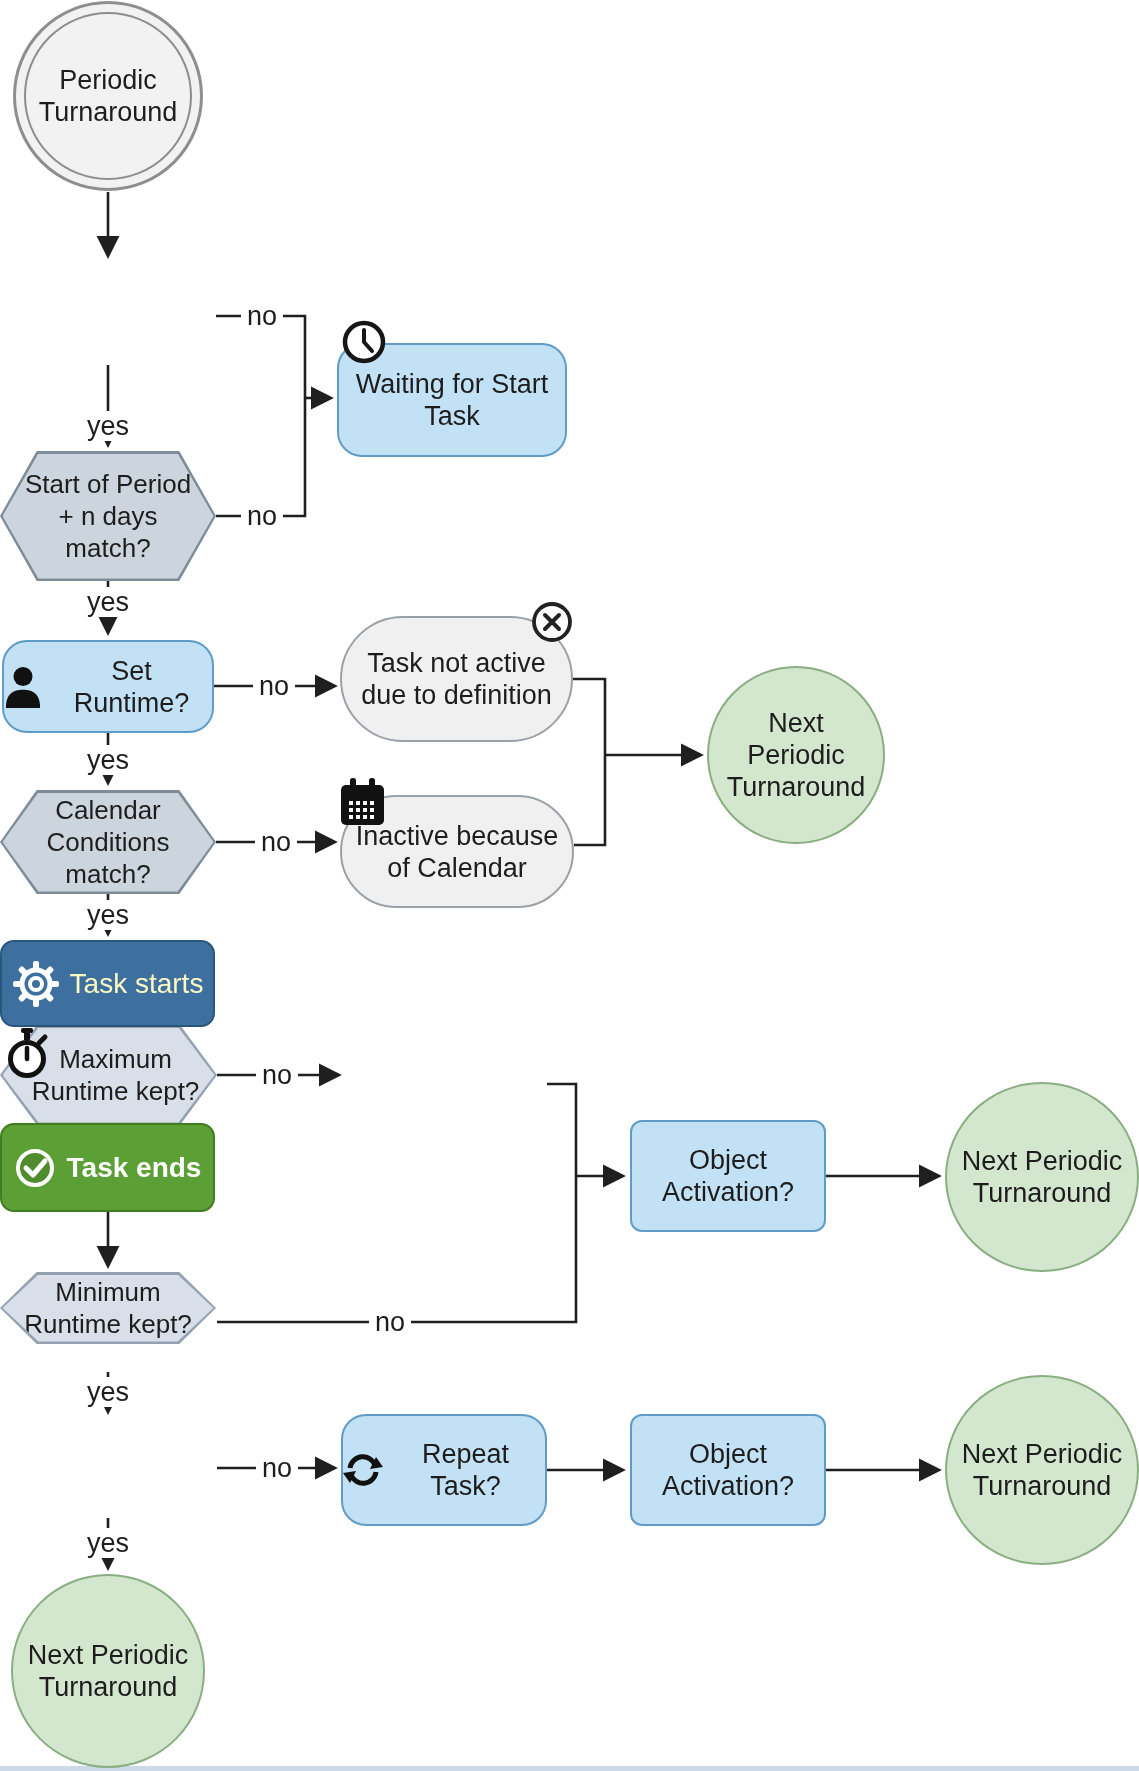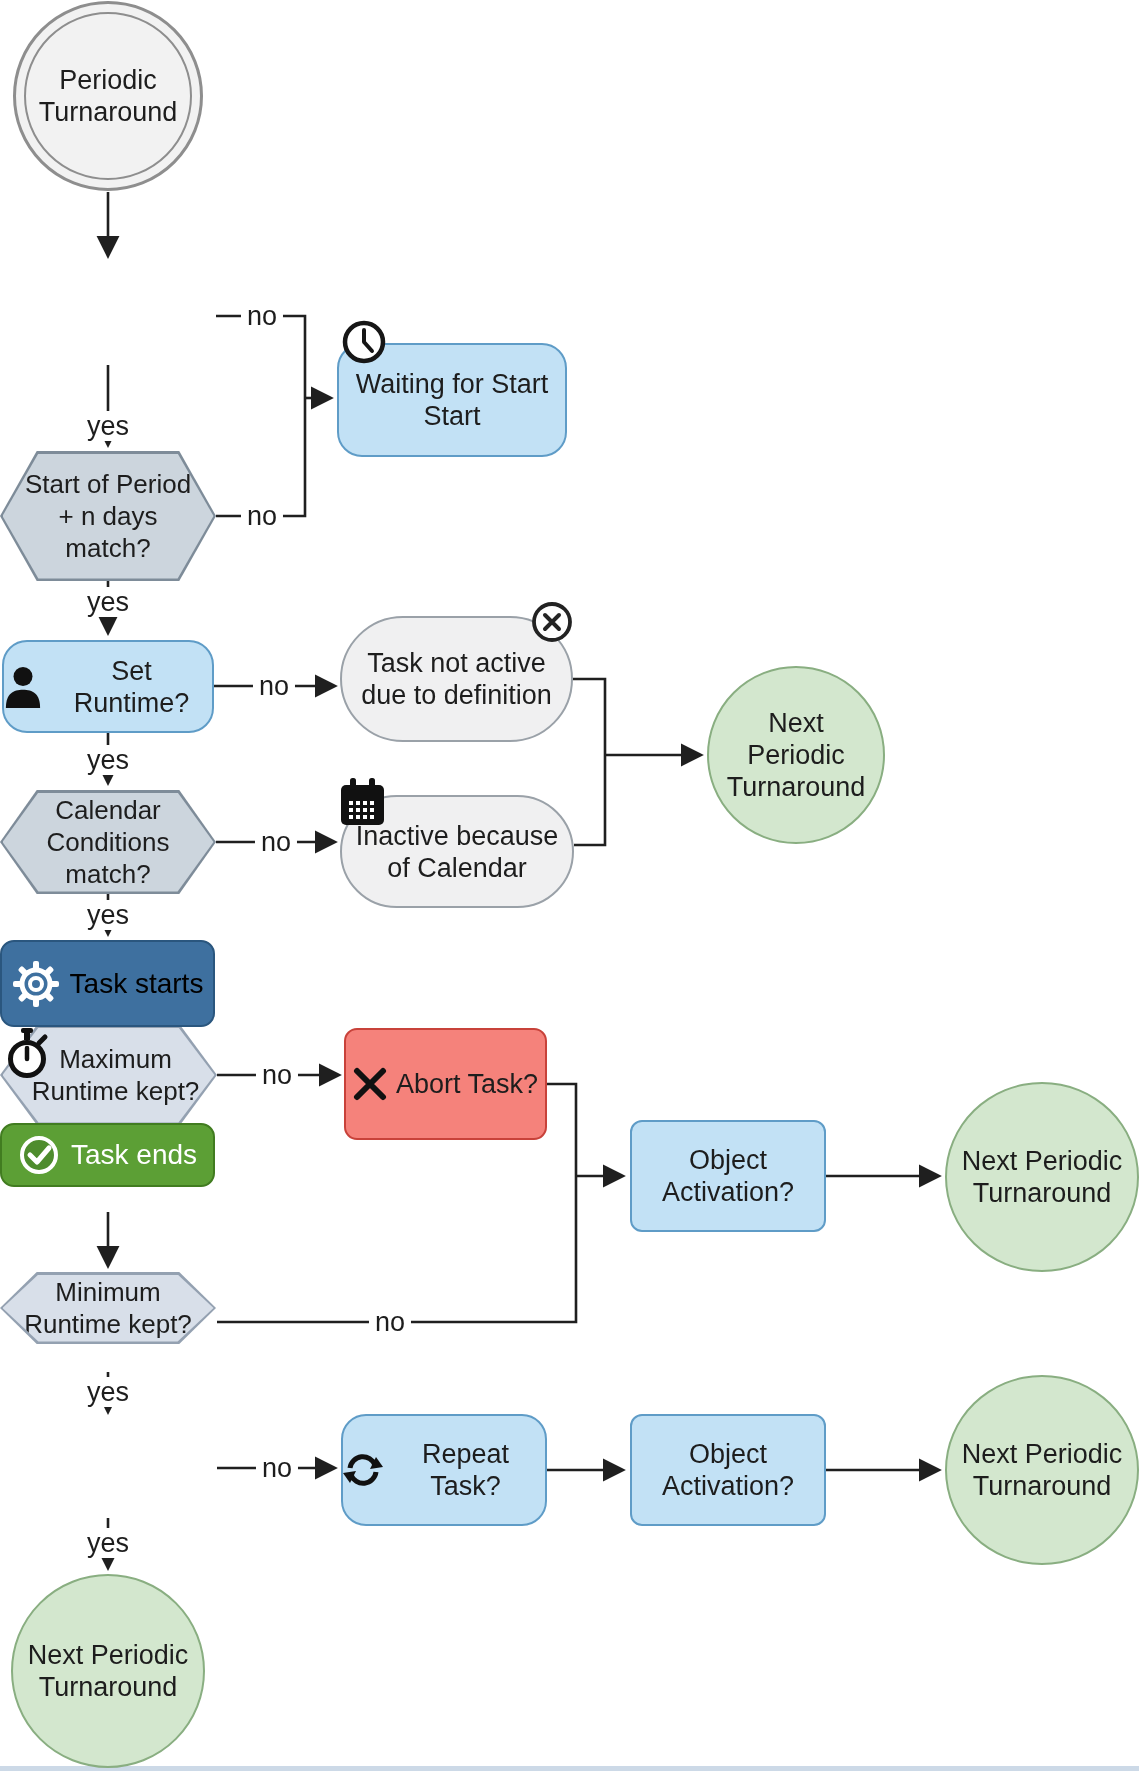--- a/index.html
+++ b/index.html
@@ -11,21 +11,21 @@
         text-align:center;font-size:27px;line-height:32px;z-index:3;}
   .lines{display:flex;flex-direction:column;align-items:center;justify-content:center;}
   
   .hexshape{clip-path:polygon(0 50%,17% 0,83% 0,100% 50%,83% 100%,17% 100%);}
   .hex{position:absolute;background:var(--hex-border);z-index:2;}
   .hex .in{position:absolute;inset:2.5px;background:var(--hex-fill);display:flex;align-items:center;justify-content:center;text-align:center;font-size:26px;line-height:32px;}
   .hex.light{background:var(--hex-light-border);}
   .hex.light .in{background:var(--hex-light-fill);}
   
   .bluebox{background:var(--blue-fill);border:2.5px solid var(--blue-border);border-radius:25px;}
-  .darkbox{background:var(--darkblue-fill);border:2.5px solid var(--darkblue-border);border-radius:14px;color:#000000;font-size:28px;}
+  .darkbox{background:var(--darkblue-fill);border:2.5px solid var(--darkblue-border);border-radius:14px;color:#fef9c3;font-size:28px;}
   .greenbox{background:var(--green-fill);border:2.5px solid var(--green-border);border-radius:14px;color:#ffffff;font-size:28px;}
   .redbox{background:var(--red-fill);border:2.5px solid var(--red-border);border-radius:13px;}
   .stadium{background:var(--stadium-fill);border:2.5px solid var(--stadium-border);border-radius:999px;}
   .gcircle{background:var(--circle-green-fill);border:2.5px solid var(--circle-green-border);border-radius:50%;}
   .startcircle{background:var(--start-fill);border:3px solid var(--start-border);border-radius:50%;}
   .startcircle .ring{position:absolute;inset:8px;border:2.5px solid var(--start-border);border-radius:50%;}
   .edge-lbl{position:absolute;transform:translate(-50%,-50%);background:#ffffff;padding:0 6px;
             font-size:27px;line-height:30px;z-index:5;}
   .icon{position:absolute;z-index:4;}
   .rowicon{flex:0 0 auto;}
@@ -111,21 +111,21 @@
       <span>Minimum</span>
       <span>Runtime kept?</span>
     </div>
       </div>
   </div>
 
 
   <div class="node bluebox" style="left:337px;top:343px;width:230px;height:114px;">
     <div class="lines">
       <span>Waiting for Start</span>
-      <span>Start</span>
+      <span>Task</span>
     </div>
   </div>
 
   <div class="node bluebox" style="left:2px;top:640px;width:212px;height:93px;">
     <svg class="rowicon" width="38" height="44" viewBox="0 0 40 44" style="margin-right:9px;">
       <circle cx="20" cy="11" r="10" fill="#111"></circle>
       <path d="M2,44 C2,29 10,25 20,25 C30,25 38,29 38,44 Z" fill="#111"></path>
     </svg>
     <span>Set Runtime?</span>
   </div>
@@ -155,28 +155,22 @@
         <rect x="21" y="1" width="6" height="10" rx="2" transform="rotate(225 24 24)"></rect>
         <rect x="21" y="1" width="6" height="10" rx="2" transform="rotate(270 24 24)"></rect>
         <rect x="21" y="1" width="6" height="10" rx="2" transform="rotate(315 24 24)"></rect>
       </g>
       <circle cx="24" cy="24" r="14" fill="none" stroke="#ffffff" stroke-width="5"></circle>
       <circle cx="24" cy="24" r="6" fill="none" stroke="#ffffff" stroke-width="4"></circle>
     </svg>
     <span>Task starts</span>
   </div>
 
-  <div class="node redbox" style="left:344px;top:1028px;width:203px;height:112px;">
-    <svg class="rowicon" width="34" height="34" viewBox="0 0 34 34" style="margin-right:9px;">
-      <path d="M4,4 L30,30 M30,4 L4,30" stroke="#111" stroke-width="6" stroke-linecap="round" fill="none"></path>
-    </svg>
-    <span>Abort Task?</span>
-  </div>
-
-  <div class="node greenbox" style="left:0;top:1123px;width:215px;height:64px;">
+
+  <div class="node greenbox" style="left:0;top:1123px;width:215px;height:89px;font-weight:bold;">
     <svg class="rowicon" width="42" height="42" viewBox="0 0 42 42" style="margin-right:11px;">
       <circle cx="21" cy="21" r="17" fill="#4e8c2d" stroke="#ffffff" stroke-width="4"></circle>
       <path d="M12,21 L19,28 L31,14" stroke="#ffffff" stroke-width="5" fill="none" stroke-linecap="round" stroke-linejoin="round"></path>
     </svg>
     <span>Task ends</span>
   </div>
 
   <div class="node bluebox" style="left:630px;top:1120px;width:196px;height:112px;border-radius:12px;">
     <div class="lines">
       <span>Object</span>

